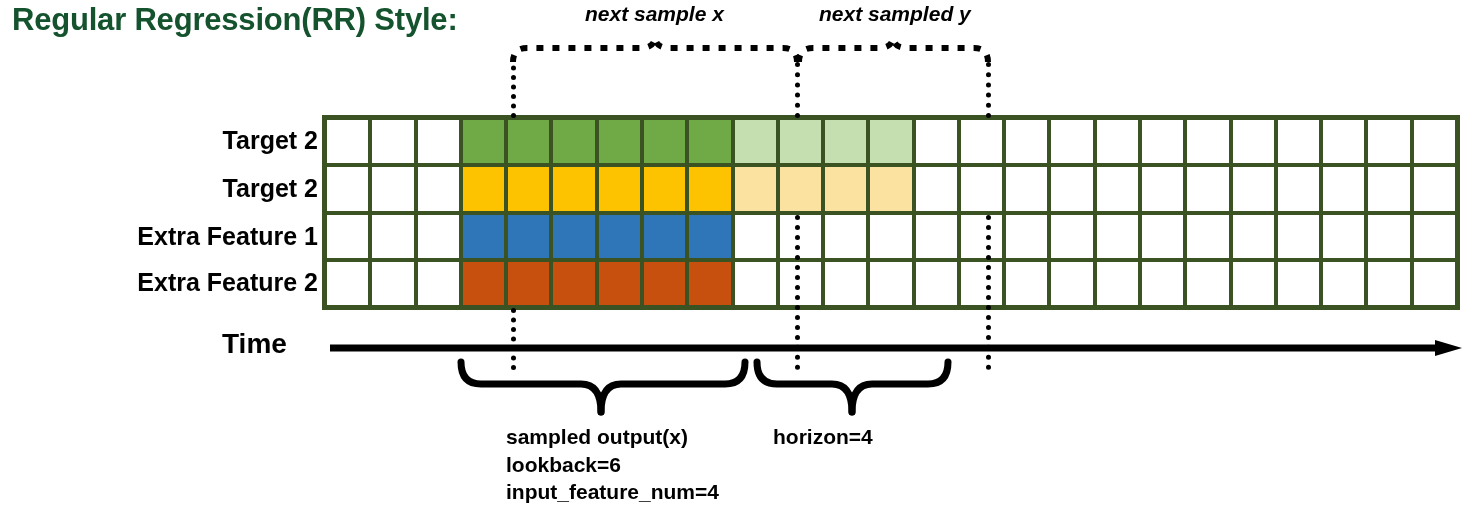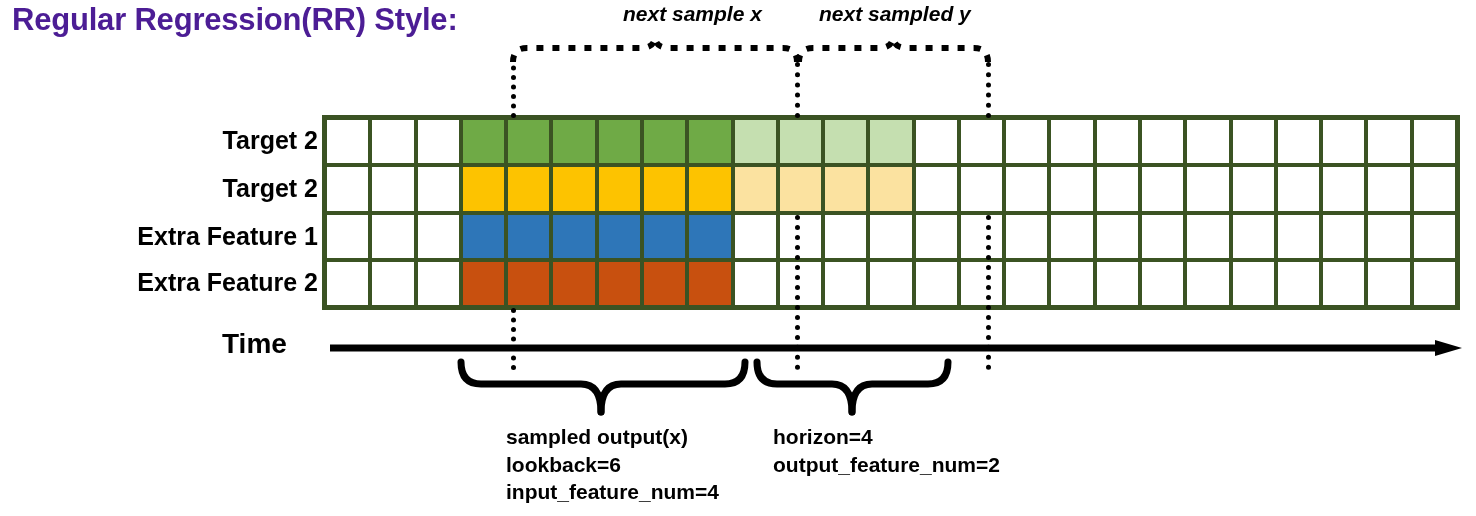--- a/index.html
+++ b/index.html
@@ -13,21 +13,21 @@
     position: relative;
     font-family: "Liberation Sans", sans-serif;
     overflow: hidden;
   }
   #page-title {
     position: absolute;
     left: 12px;
     top: 2px;
     font-size: 31px;
     font-weight: bold;
-    color: #4c1d95;
+    color: #14532d;
     white-space: nowrap;
     letter-spacing: -0.2px;
   }
   
   .row-label {
     position: absolute;
     right: 1158px;   
     font-size: 25px;
     font-weight: bold;
     color: #000000;
@@ -241,25 +241,24 @@
 
 <svg class="overlay" viewBox="0 0 1476 516">
 
   <path d="M 461,362 Q 461,384 481,384 L 581,384 Q 601,384 601,412" fill="none" stroke="#000" stroke-width="7" stroke-linecap="round" stroke-linejoin="round"></path>
   <path d="M 745,362 Q 745,384 725,384 L 621,384 Q 601,384 601,412" fill="none" stroke="#000" stroke-width="7" stroke-linecap="round" stroke-linejoin="round"></path>
 
   <path d="M 757,362 Q 757,384 777,384 L 832,384 Q 852,384 852,412" fill="none" stroke="#000" stroke-width="7" stroke-linecap="round" stroke-linejoin="round"></path>
   <path d="M 948,362 Q 948,384 928,384 L 872,384 Q 852,384 852,412" fill="none" stroke="#000" stroke-width="7" stroke-linecap="round" stroke-linejoin="round"></path>
 </svg>
 
-<div class="top-caption" style="left:585px; top:2px;margin-left:38px;">next sample x</div>
+<div class="top-caption" style="left:585px; top:2px;">next sample x</div>
 <div class="top-caption" style="left:819px; top:2px;">next sampled y</div>
 
 <div class="bottom-caption" style="left:506px; top:423px;">
   <div>sampled output(x)</div>
   <div>lookback=6</div>
   <div>input_feature_num=4</div>
 </div>
 
 <div class="bottom-caption" style="left:773px; top:423px;">
   <div>horizon=4</div>
-  <div>output_feature_num=2</div>
 </div>
 
 </body></html>

